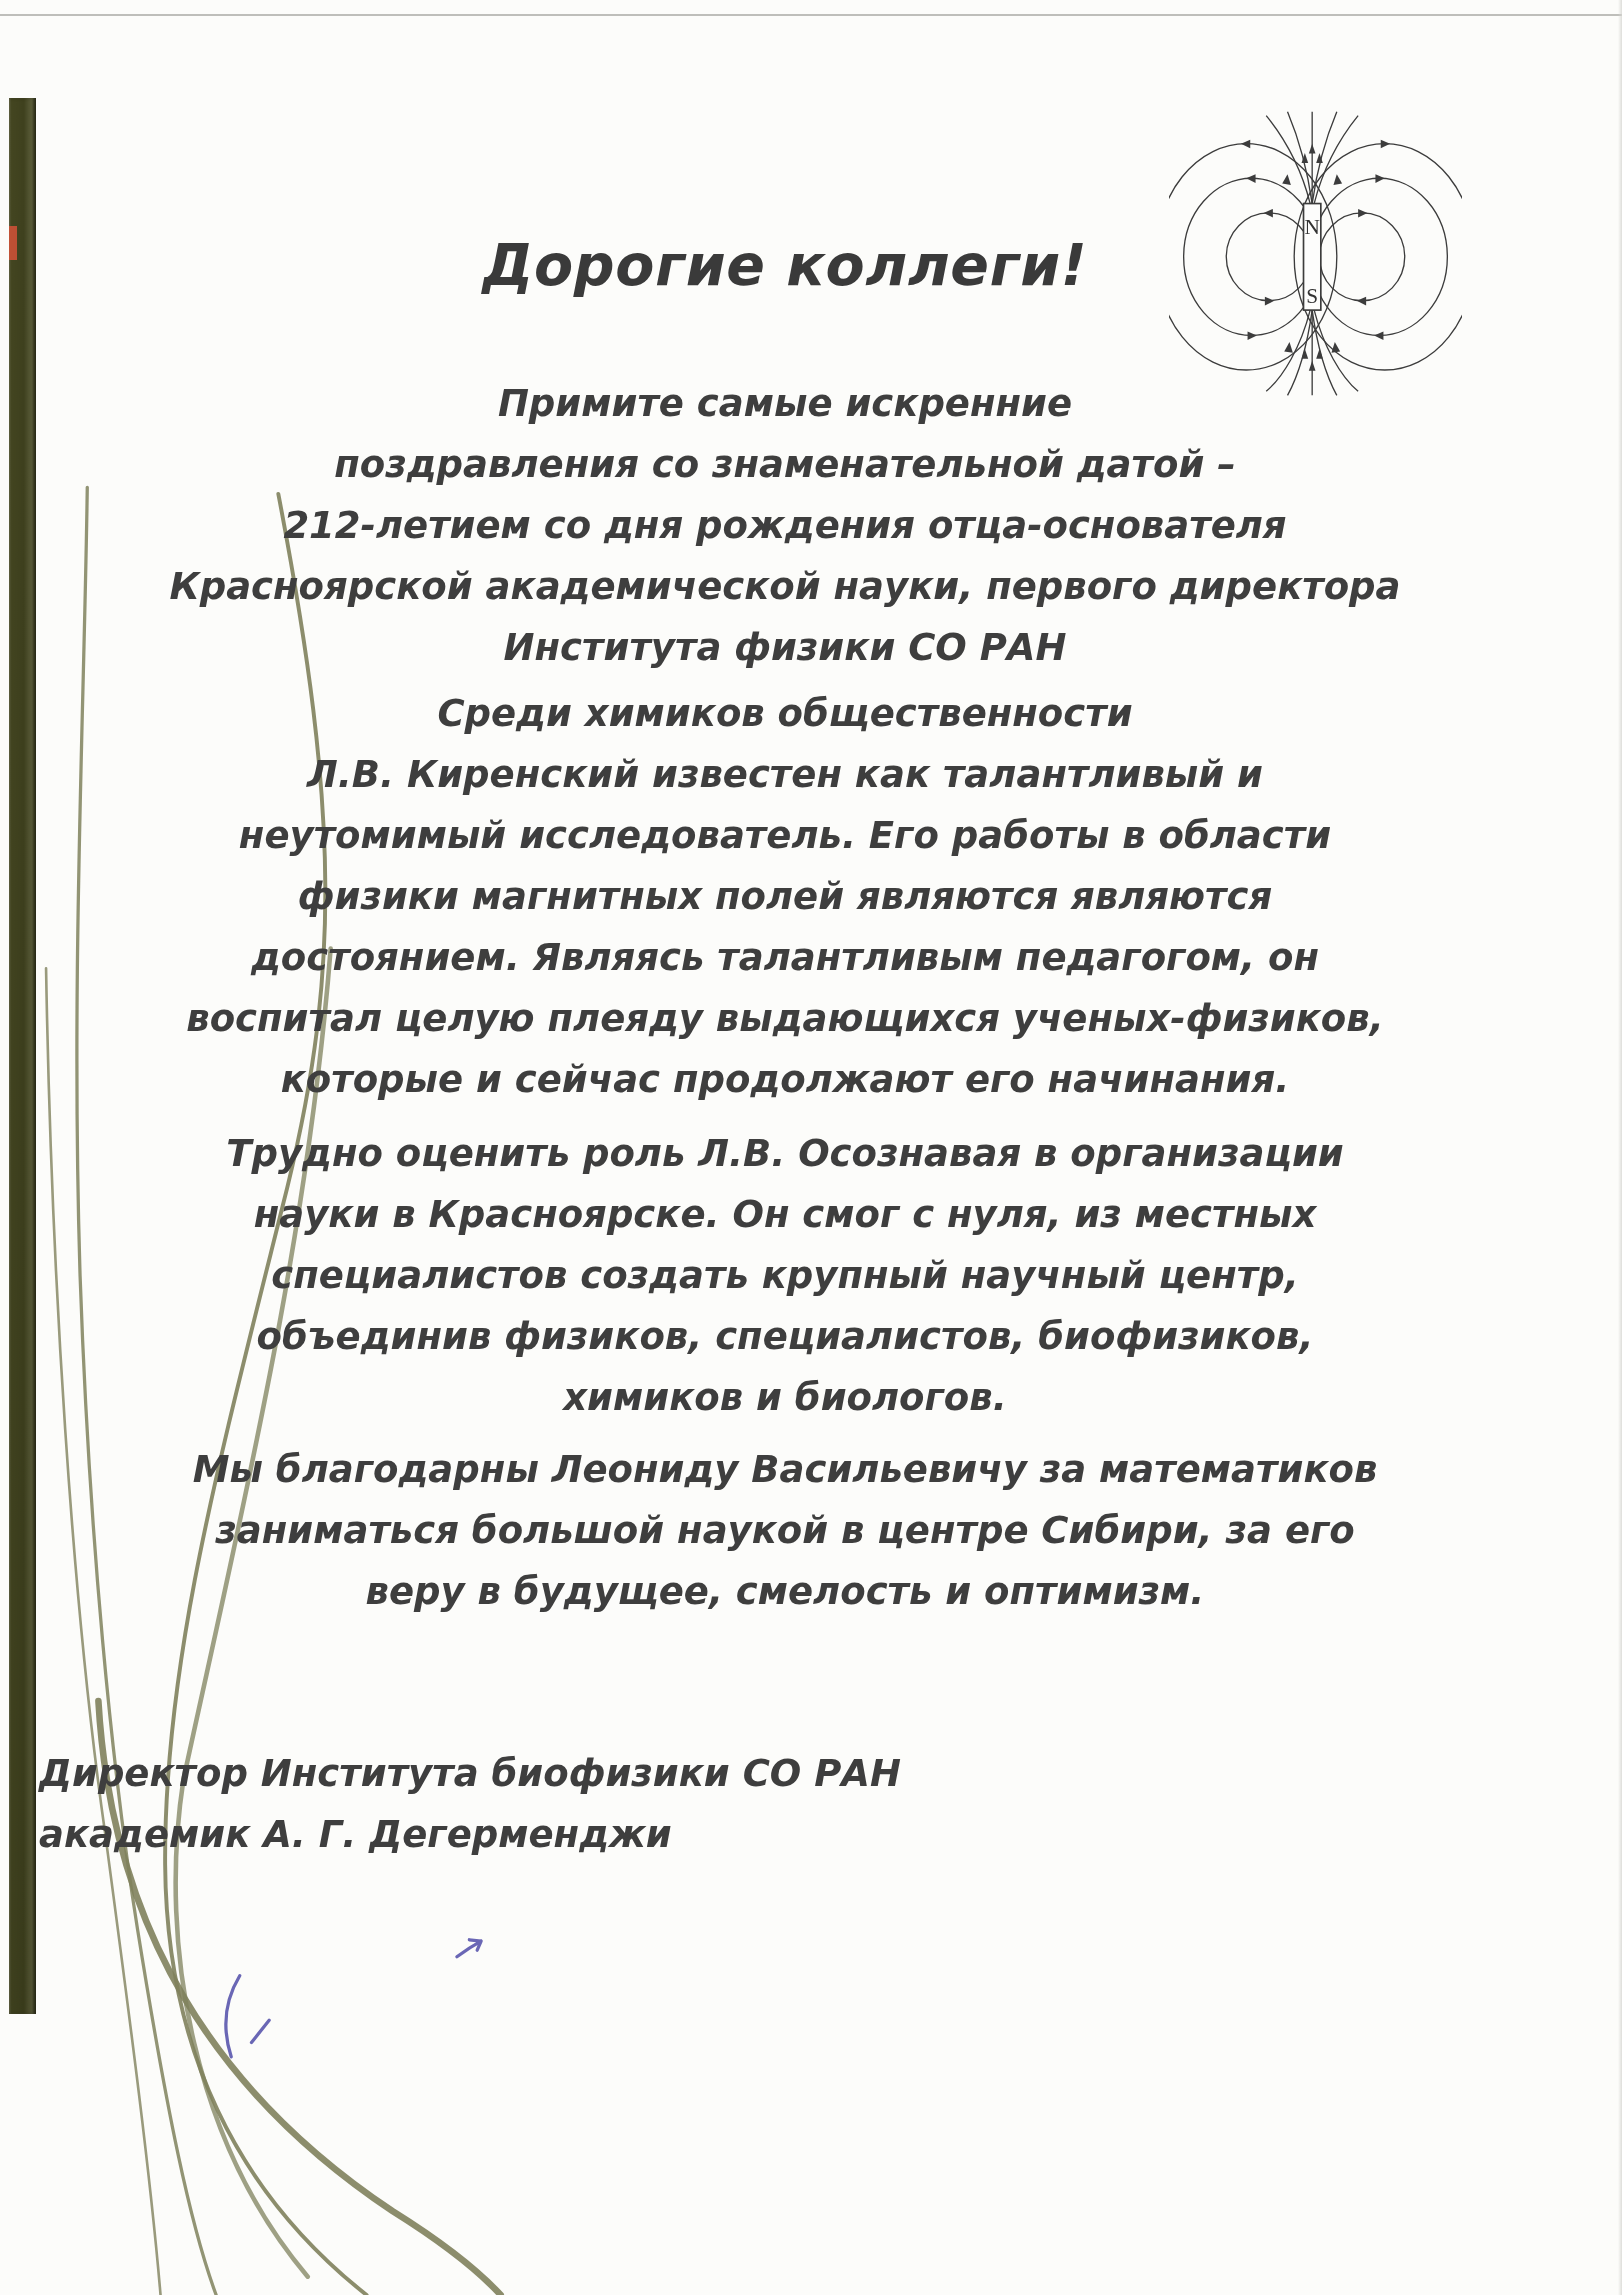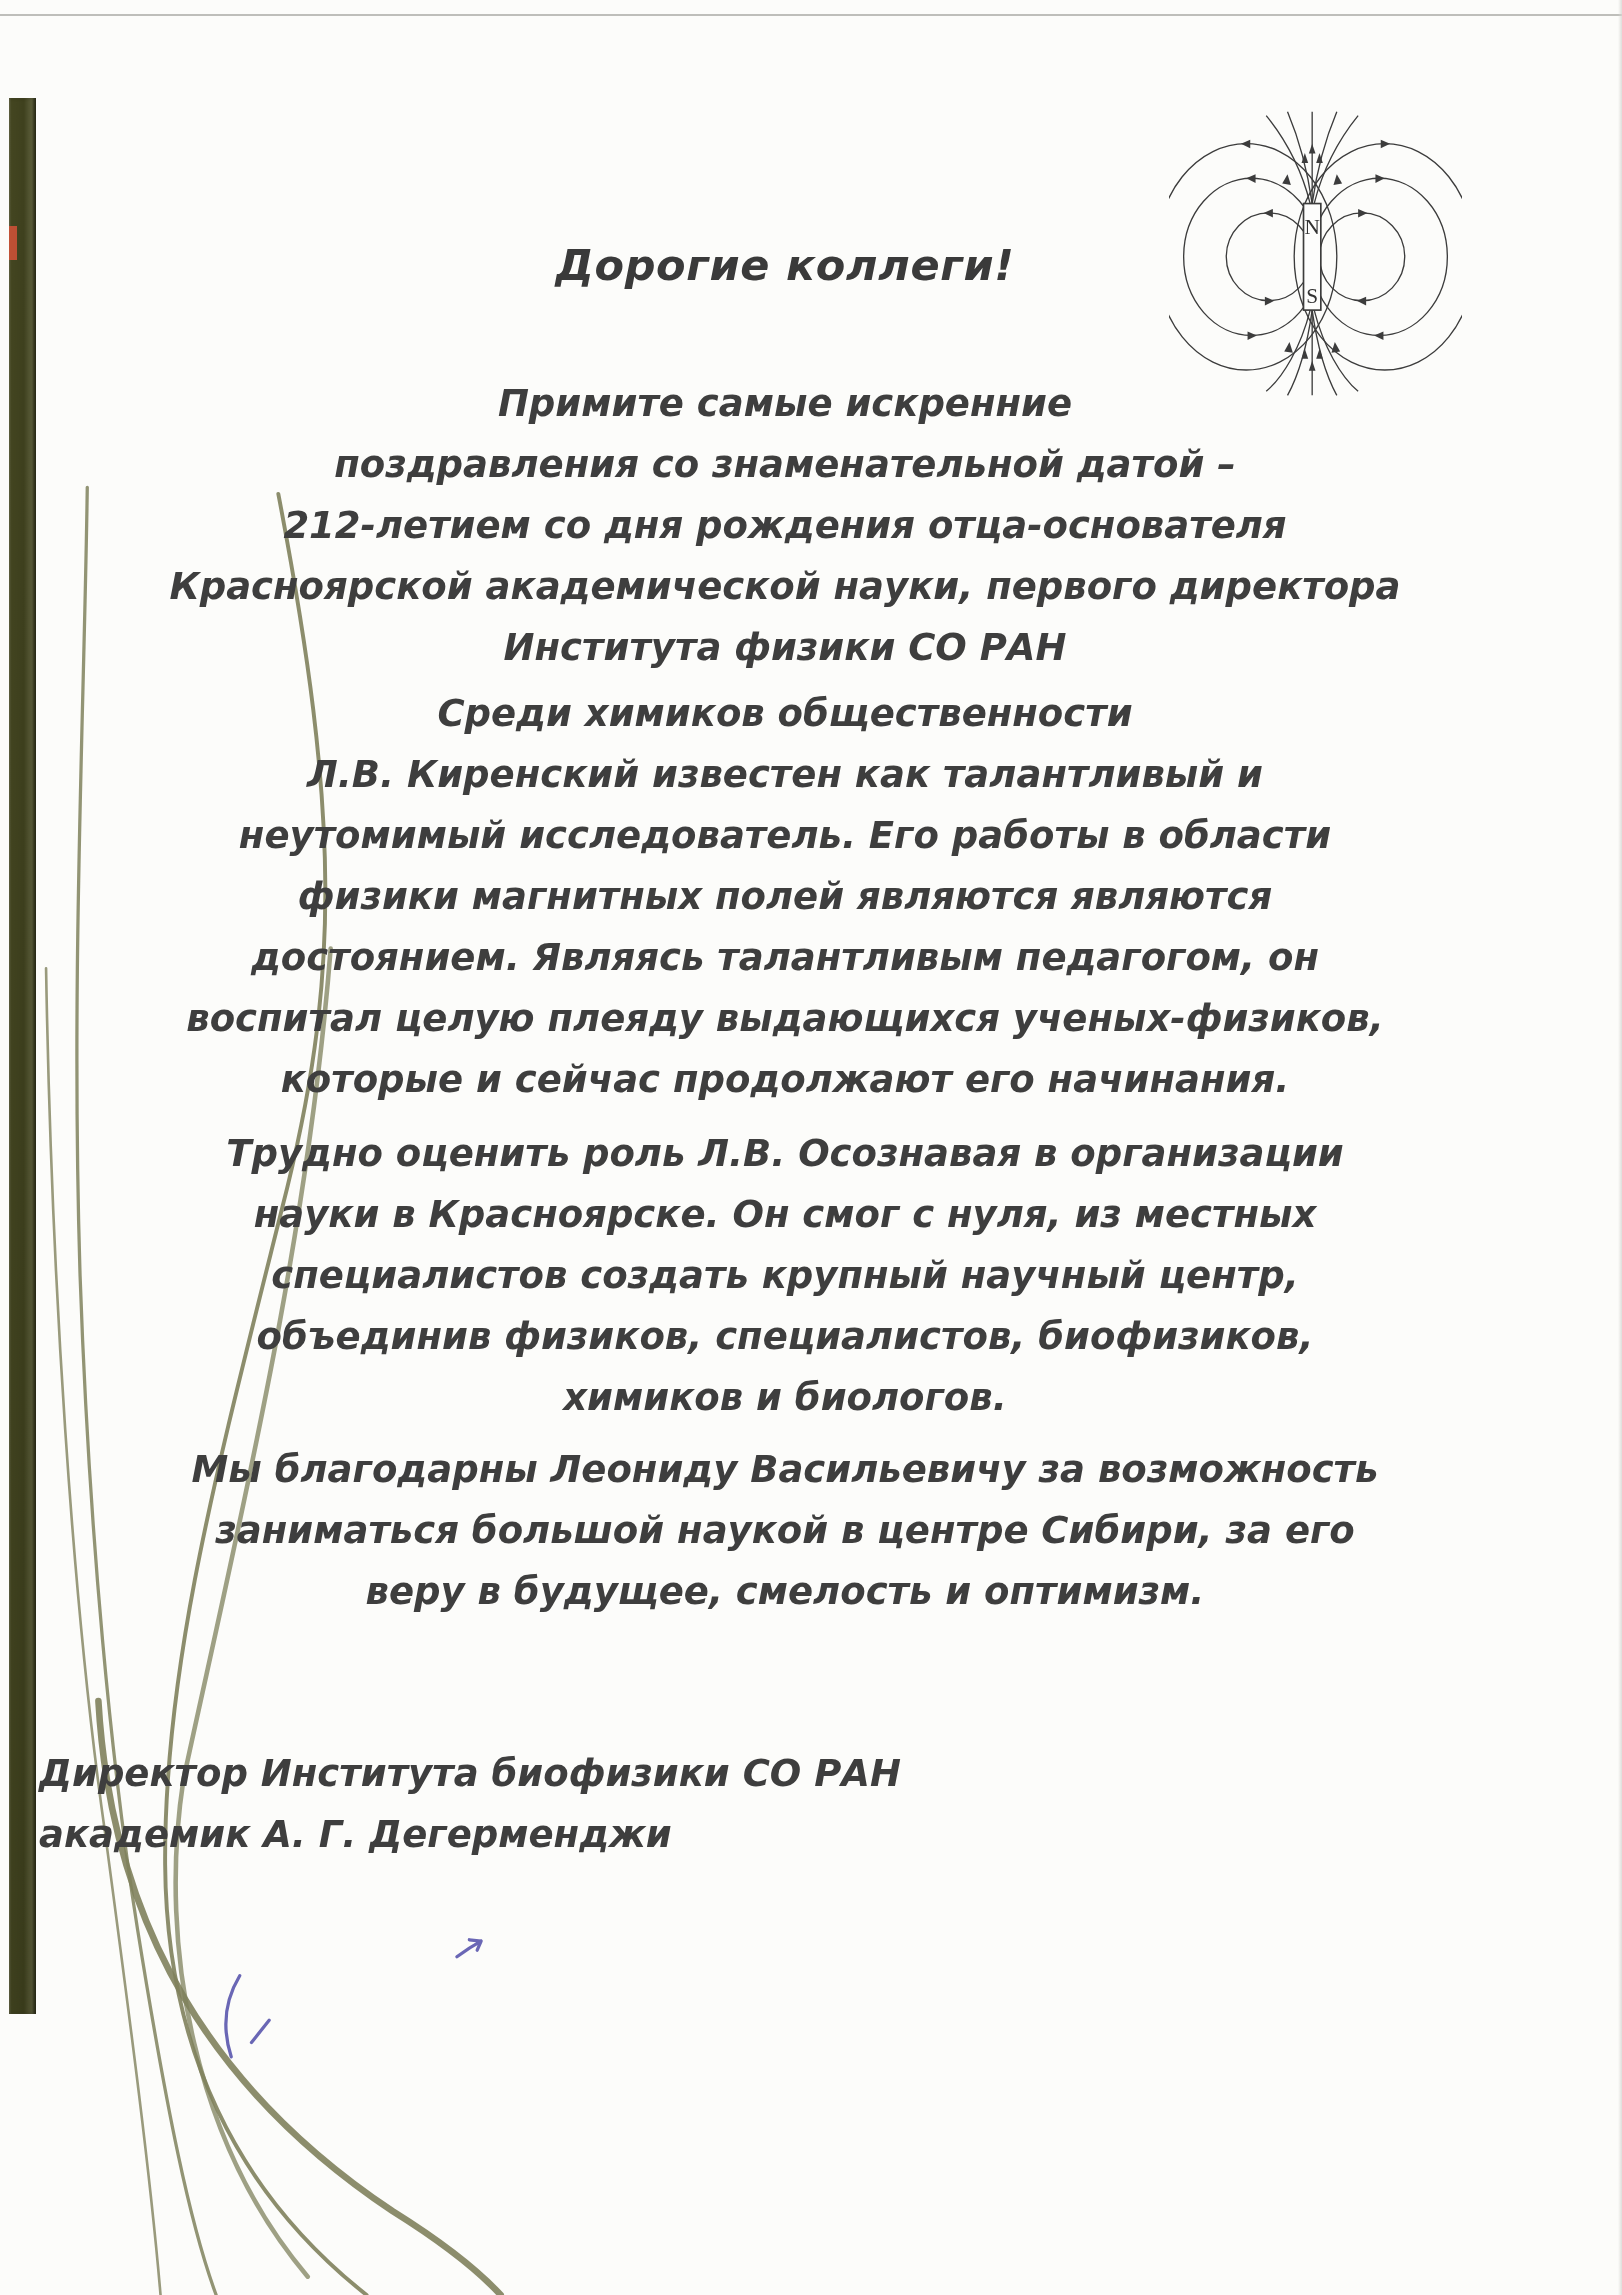--- a/index.html
+++ b/index.html
@@ -36,21 +36,21 @@
   svg.stems, svg.pen{position:absolute;left:0;top:0;}
   svg.magnet{position:absolute;left:1169px;top:110px;}
   
   .content{
     position:absolute;left:39px;top:237px;width:1492px;
     text-align:center;color:#3e3e3e;
     font-weight:bold;font-style:italic;
     z-index:3;
   }
   .title{
-    font-size:43px;line-height:56px;letter-spacing:0.7px;
+    font-size:57px;line-height:56px;letter-spacing:0.7px;
     margin:0 0 80px 0;white-space:nowrap;color:#3a3a3a;
   }
   .para{margin:0;padding:0;}
   .para .line{font-size:37px;line-height:61px;white-space:nowrap;}
   .gap-sm{margin-top:5.2px;}
   .gap-md{margin-top:13px;}
   .gap-md2{margin-top:10.5px;}
   .signature{
     margin-top:121px;text-align:left;padding-right:69px;
   }
@@ -145,21 +145,21 @@
     <div class="para gap-md">
       <div class="line">Трудно оценить роль Л.В. Осознавая в организации</div>
       <div class="line">науки в Красноярске. Он смог с нуля, из местных</div>
       <div class="line">специалистов создать крупный научный центр,</div>
       <div class="line">объединив физиков, специалистов, биофизиков,</div>
       <div class="line">химиков и биологов.</div>
     </div>
 
 
     <div class="para gap-md2">
-      <div class="line">Мы благодарны Леониду Васильевичу за возможность</div>
+      <div class="line">Мы благодарны Леониду Васильевичу за математиков</div>
       <div class="line">заниматься большой наукой в центре Сибири, за его</div>
       <div class="line">веру в будущее, смелость и оптимизм.</div>
     </div>
 
     <div class="signature">
       <div class="line">Директор Института биофизики СО РАН</div>
       <div class="line">академик А. Г. Дегерменджи</div>
     </div>
   </div>
 

